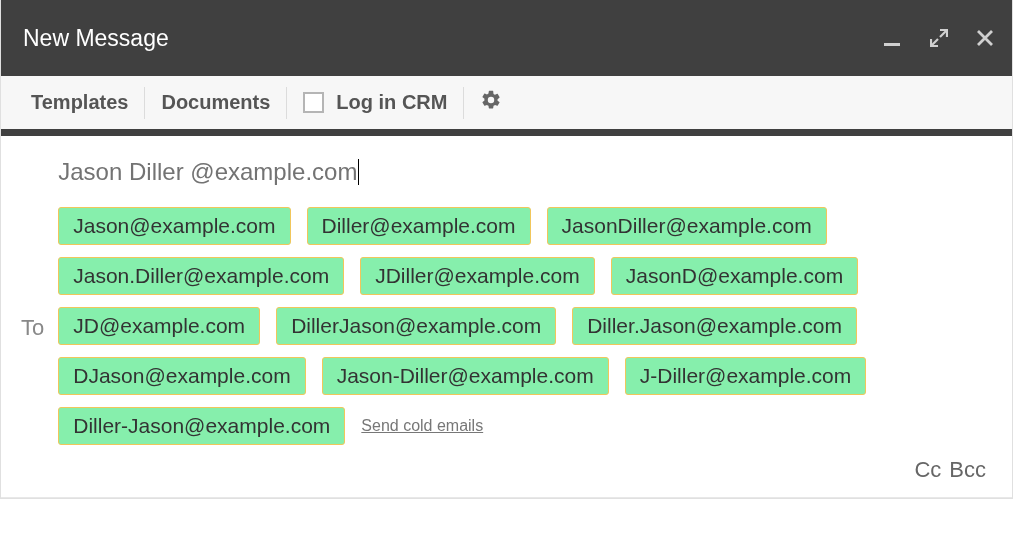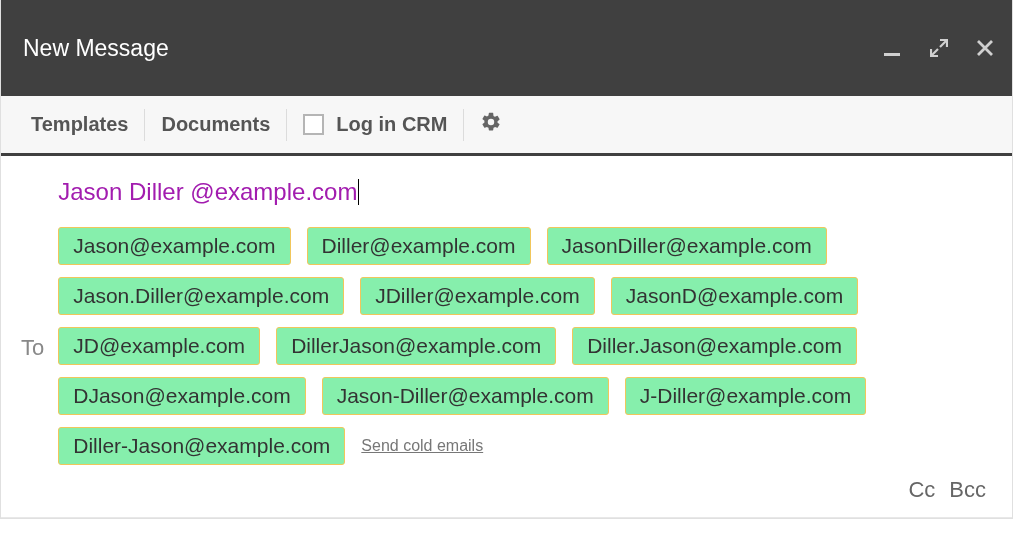--- a/index.html
+++ b/index.html
@@ -11,21 +11,21 @@
       overflow: hidden;
     }
     .compose {
       width: 100%;
       border: 1px solid #e0e0e0;
       border-top: none;
     }
     .titlebar {
       background: #404040;
       color: #fff;
-      height: 96px;
+      height: 76px;
       display: flex;
       align-items: center;
       padding: 0 18px 0 22px;
       justify-content: space-between;
     }
     .titlebar-title {
       font-size: 23px;
       font-weight: 400;
     }
     .titlebar-actions {
@@ -34,21 +34,21 @@
       gap: 28px;
     }
     .titlebar-icon {
       color: #d0d0d0;
       display: flex;
       align-items: center;
       cursor: pointer;
     }
     .toolbar {
       background: #f7f7f7;
-      border-bottom: 3px solid #404040;
+      border-bottom: 7px solid #404040;
       height: 60px;
       display: flex;
       align-items: center;
       padding: 0 10px 0 30px;
     }
     .toolbar-item {
       font-size: 20px;
       color: #555;
       font-weight: 700;
       padding: 4px 16px;
@@ -80,21 +80,21 @@
       gap: 14px;
     }
     .to-label {
       font-size: 22px;
       color: #888;
       padding-top: 6px;
     }
     .to-content { flex: 1; }
     .to-input {
       font-size: 24px;
-      color: #a21caf;
+      color: #737373;
       outline: none;
       padding: 4px 0 8px 0;
       display: inline-block;
       position: relative;
     }
     .to-input::after {
       content: "";
       display: inline-block;
       width: 1px;
       height: 26px;
@@ -123,21 +123,21 @@
     }
     .cold-link {
       font-size: 16px;
       color: #777;
       text-decoration: underline;
       cursor: pointer;
     }
     .footer-row {
       display: flex;
       justify-content: flex-end;
-      gap: 14px;
+      gap: 8px;
       padding: 12px 6px 14px 0;
       font-size: 22px;
       color: #666;
     }
     .footer-link { cursor: pointer; }
     .compose-border-bottom { height:1px; background:#e8e8e8; }
   </style>
 </head>
 <body>
 

